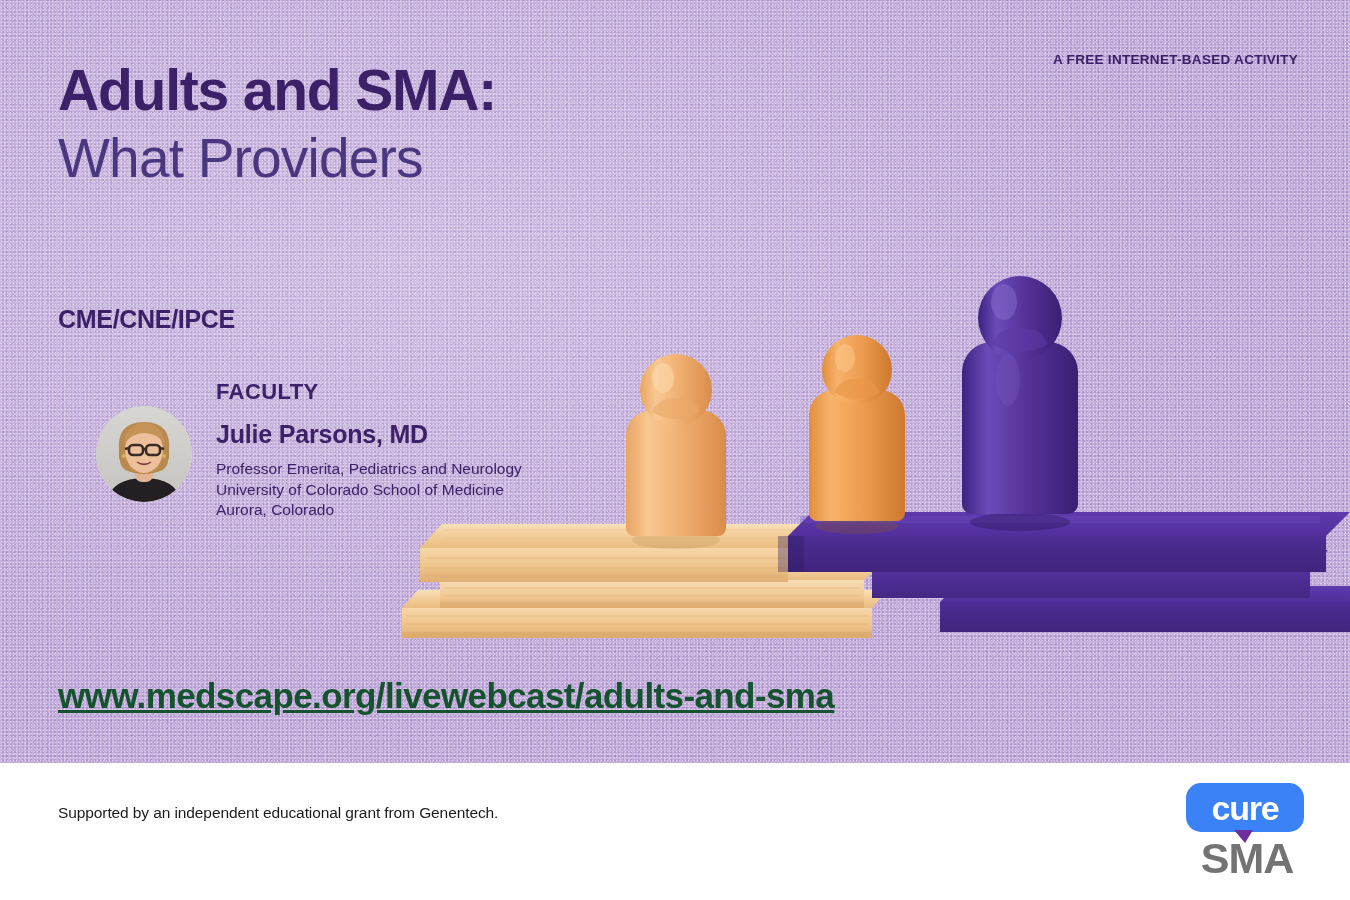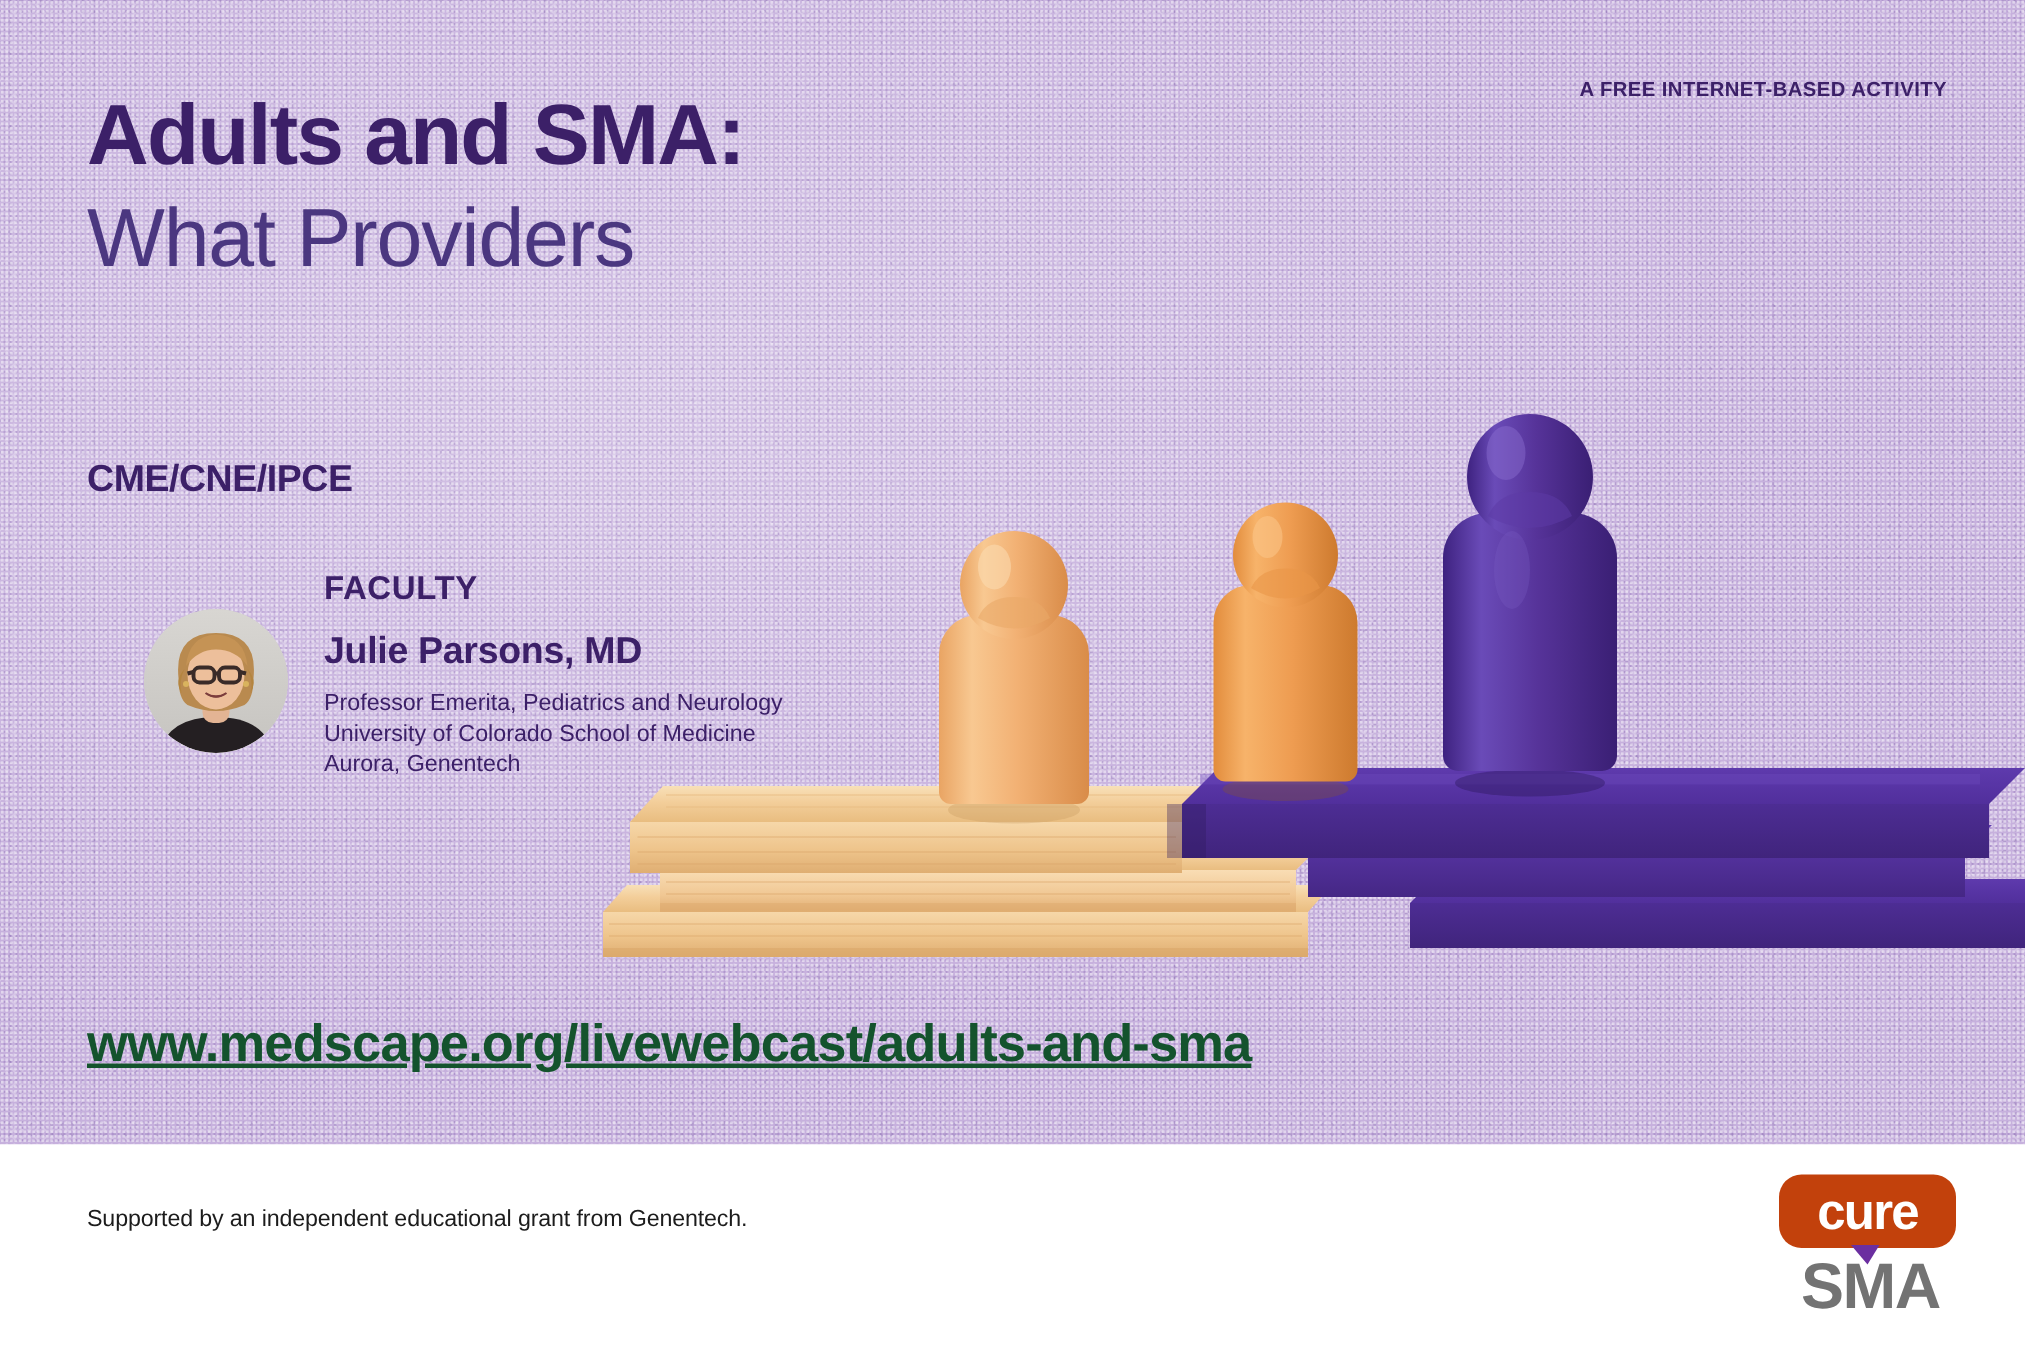--- a/index.html
+++ b/index.html
@@ -112,21 +112,21 @@
   }
   .logo-medscape .sub {
     font-size:17px; font-weight:bold; letter-spacing:5.5px;
     color:#111; margin-top:1px;
   }
 
   
   .logo-curesma { position:absolute; left:1186px; top:20px; width:122px; }
   .logo-curesma .bubble {
     position:relative; width:118px; height:49px; border-radius:15px;
-    background:#c2410c; display:flex; align-items:center; justify-content:center;
+    background:#3b82f6; display:flex; align-items:center; justify-content:center;
   }
   .logo-curesma .bubble::after {
     content:""; position:absolute; left:48px; bottom:-11px;
     border-left:11px solid transparent; border-right:8px solid transparent;
     border-top:13px solid #6b2fa0;
   }
   .logo-curesma .bubble span {
     color:#fff; font-size:34px; font-weight:bold; letter-spacing:-1.2px; line-height:1;
   }
   .logo-curesma .sma {
@@ -308,21 +308,21 @@
           <circle cx="68" cy="50" r="2" fill="#d9b35e"></circle>
         </g>
       </svg>
     </div>
 
     <div class="faculty-label">FACULTY</div>
     <div class="faculty-name">Julie Parsons, MD</div>
     <div class="faculty-affil">
       <div>Professor Emerita, Pediatrics and Neurology</div>
       <div>University of Colorado School of Medicine</div>
-      <div>Aurora, Genentech</div>
+      <div>Aurora, Colorado</div>
     </div>
 
     <div class="url">www.medscape.org/livewebcast/adults-and-sma</div>
   </div>
 
   <div class="footer">
     <div class="footer-text">
       <div>Supported by an independent educational grant from Genentech.</div>
     </div>
 

